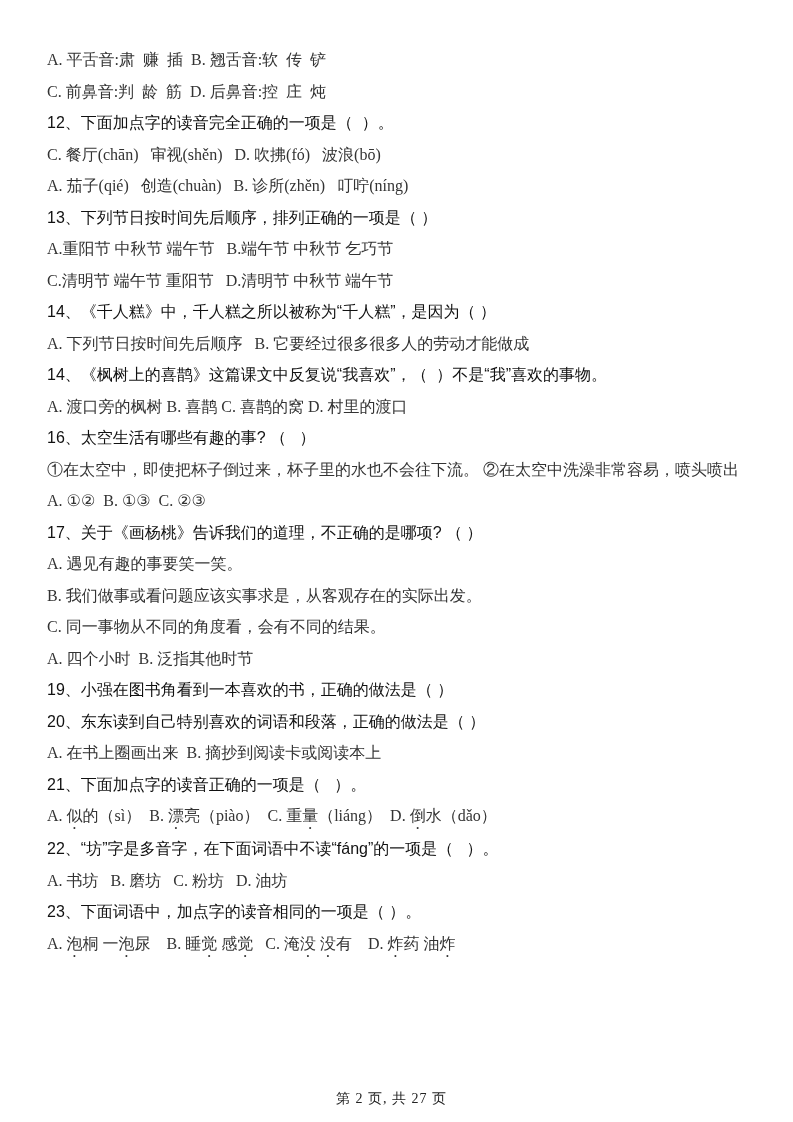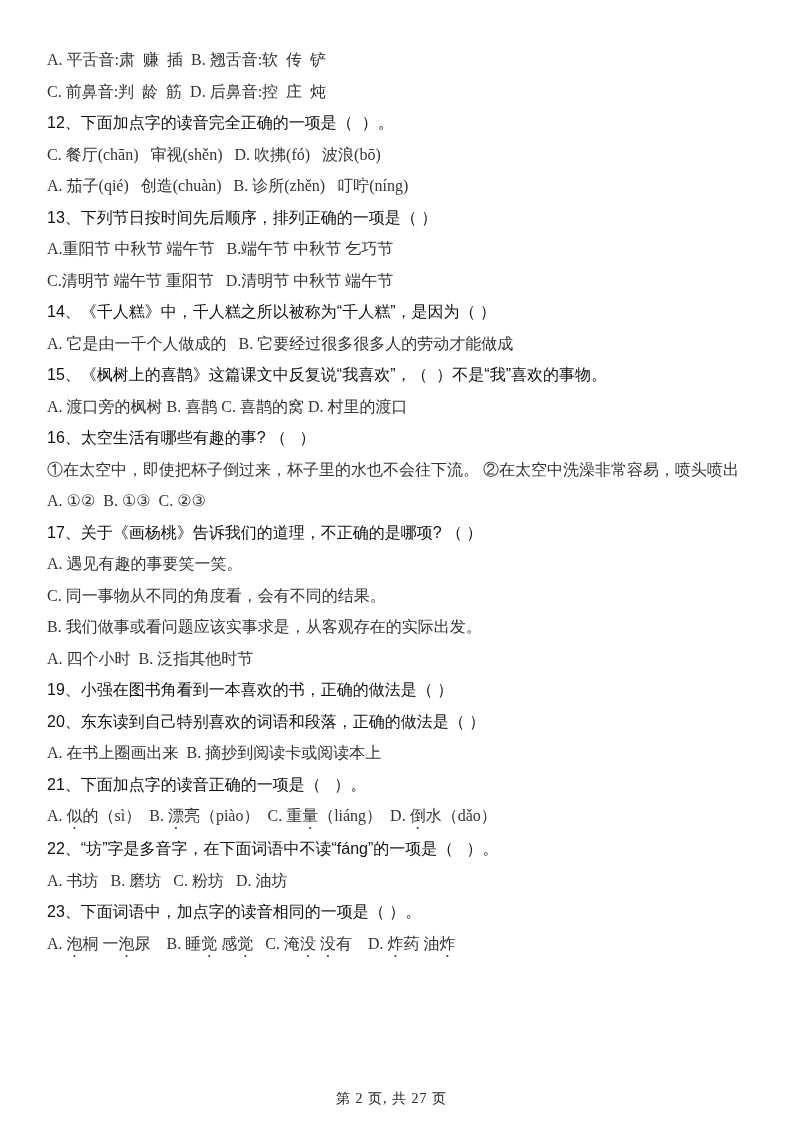--- a/index.html
+++ b/index.html
@@ -59,30 +59,30 @@
   <main class="content">
       <div class="line opt">A. 平舌音:肃  赚  插  B. 翘舌音:软  传  铲</div>
       <div class="line opt">C. 前鼻音:判  龄  筋  D. 后鼻音:控  庄  炖</div>
       <div class="line q">12、下面加点字的读音完全正确的一项是（  ）。</div>
       <div class="line opt">C. 餐厅(chān)   审视(shěn)   D. 吹拂(fó)   波浪(bō)</div>
       <div class="line opt">A. 茄子(qié)   创造(chuàn)   B. 诊所(zhěn)   叮咛(níng)</div>
       <div class="line q">13、下列节日按时间先后顺序，排列正确的一项是（ ）</div>
       <div class="line opt">A.重阳节 中秋节 端午节   B.端午节 中秋节 乞巧节</div>
       <div class="line opt">C.清明节 端午节 重阳节   D.清明节 中秋节 端午节</div>
       <div class="line q">14、《千人糕》中，千人糕之所以被称为“千人糕”，是因为（ ）</div>
-      <div class="line opt">A. 它是由一千个人做成的   B. 它要经过很多很多人的劳动才能做成</div>
-      <div class="line q">15、《枫树上的喜鹊》这篇课文中反复说“我喜欢”，（  ）不是“我”喜欢的事物。</div>
+      <div class="line opt">A. 下列节日按时间先后顺序   B. 它要经过很多很多人的劳动才能做成</div>
+      <div class="line q">14、《枫树上的喜鹊》这篇课文中反复说“我喜欢”，（  ）不是“我”喜欢的事物。</div>
       <div class="line opt">A. 渡口旁的枫树 B. 喜鹊 C. 喜鹊的窝 D. 村里的渡口</div>
       <div class="line q">16、太空生活有哪些有趣的事? （   ）</div>
       <div class="line passage">①在太空中，即使把杯子倒过来，杯子里的水也不会往下流。 ②在太空中洗澡非常容易，喷头喷出</div>
       <div class="line opt">A. ①②  B. ①③  C. ②③</div>
       <div class="line q">17、关于《画杨桃》告诉我们的道理，不正确的是哪项? （ ）</div>
       <div class="line opt">A. 遇见有趣的事要笑一笑。</div>
+      <div class="line opt">B. 我们做事或看问题应该实事求是，从客观存在的实际出发。</div>
       <div class="line opt">C. 同一事物从不同的角度看，会有不同的结果。</div>
-      <div class="line opt">B. 我们做事或看问题应该实事求是，从客观存在的实际出发。</div>
       <div class="line opt">A. 四个小时  B. 泛指其他时节</div>
       <div class="line q">19、小强在图书角看到一本喜欢的书，正确的做法是（ ）</div>
       <div class="line q">20、东东读到自己特别喜欢的词语和段落，正确的做法是（ ）</div>
       <div class="line opt">A. 在书上圈画出来  B. 摘抄到阅读卡或阅读本上</div>
       <div class="line q">21、下面加点字的读音正确的一项是（   ）。</div>
       <div class="line opt"><span>A. </span><span class="dotted">似</span><span>的（sì）  B. </span><span class="dotted">漂</span><span>亮（piào）  C. 重</span><span class="dotted">量</span><span>（liáng）  D. </span><span class="dotted">倒</span><span>水（dǎo）</span></div>
       <div class="line q">22、“坊”字是多音字，在下面词语中不读“fáng”的一项是（   ）。</div>
       <div class="line opt">A. 书坊   B. 磨坊   C. 粉坊   D. 油坊</div>
       <div class="line q">23、下面词语中，加点字的读音相同的一项是（ ）。</div>
       <div class="line opt"><span>A. </span><span class="dotted">泡</span><span>桐 一</span><span class="dotted">泡</span><span>尿    B. 睡</span><span class="dotted">觉</span><span> 感</span><span class="dotted">觉</span><span>   C. 淹</span><span class="dotted">没</span><span> </span><span class="dotted">没</span><span>有    D. </span><span class="dotted">炸</span><span>药 油</span><span class="dotted">炸</span></div>

